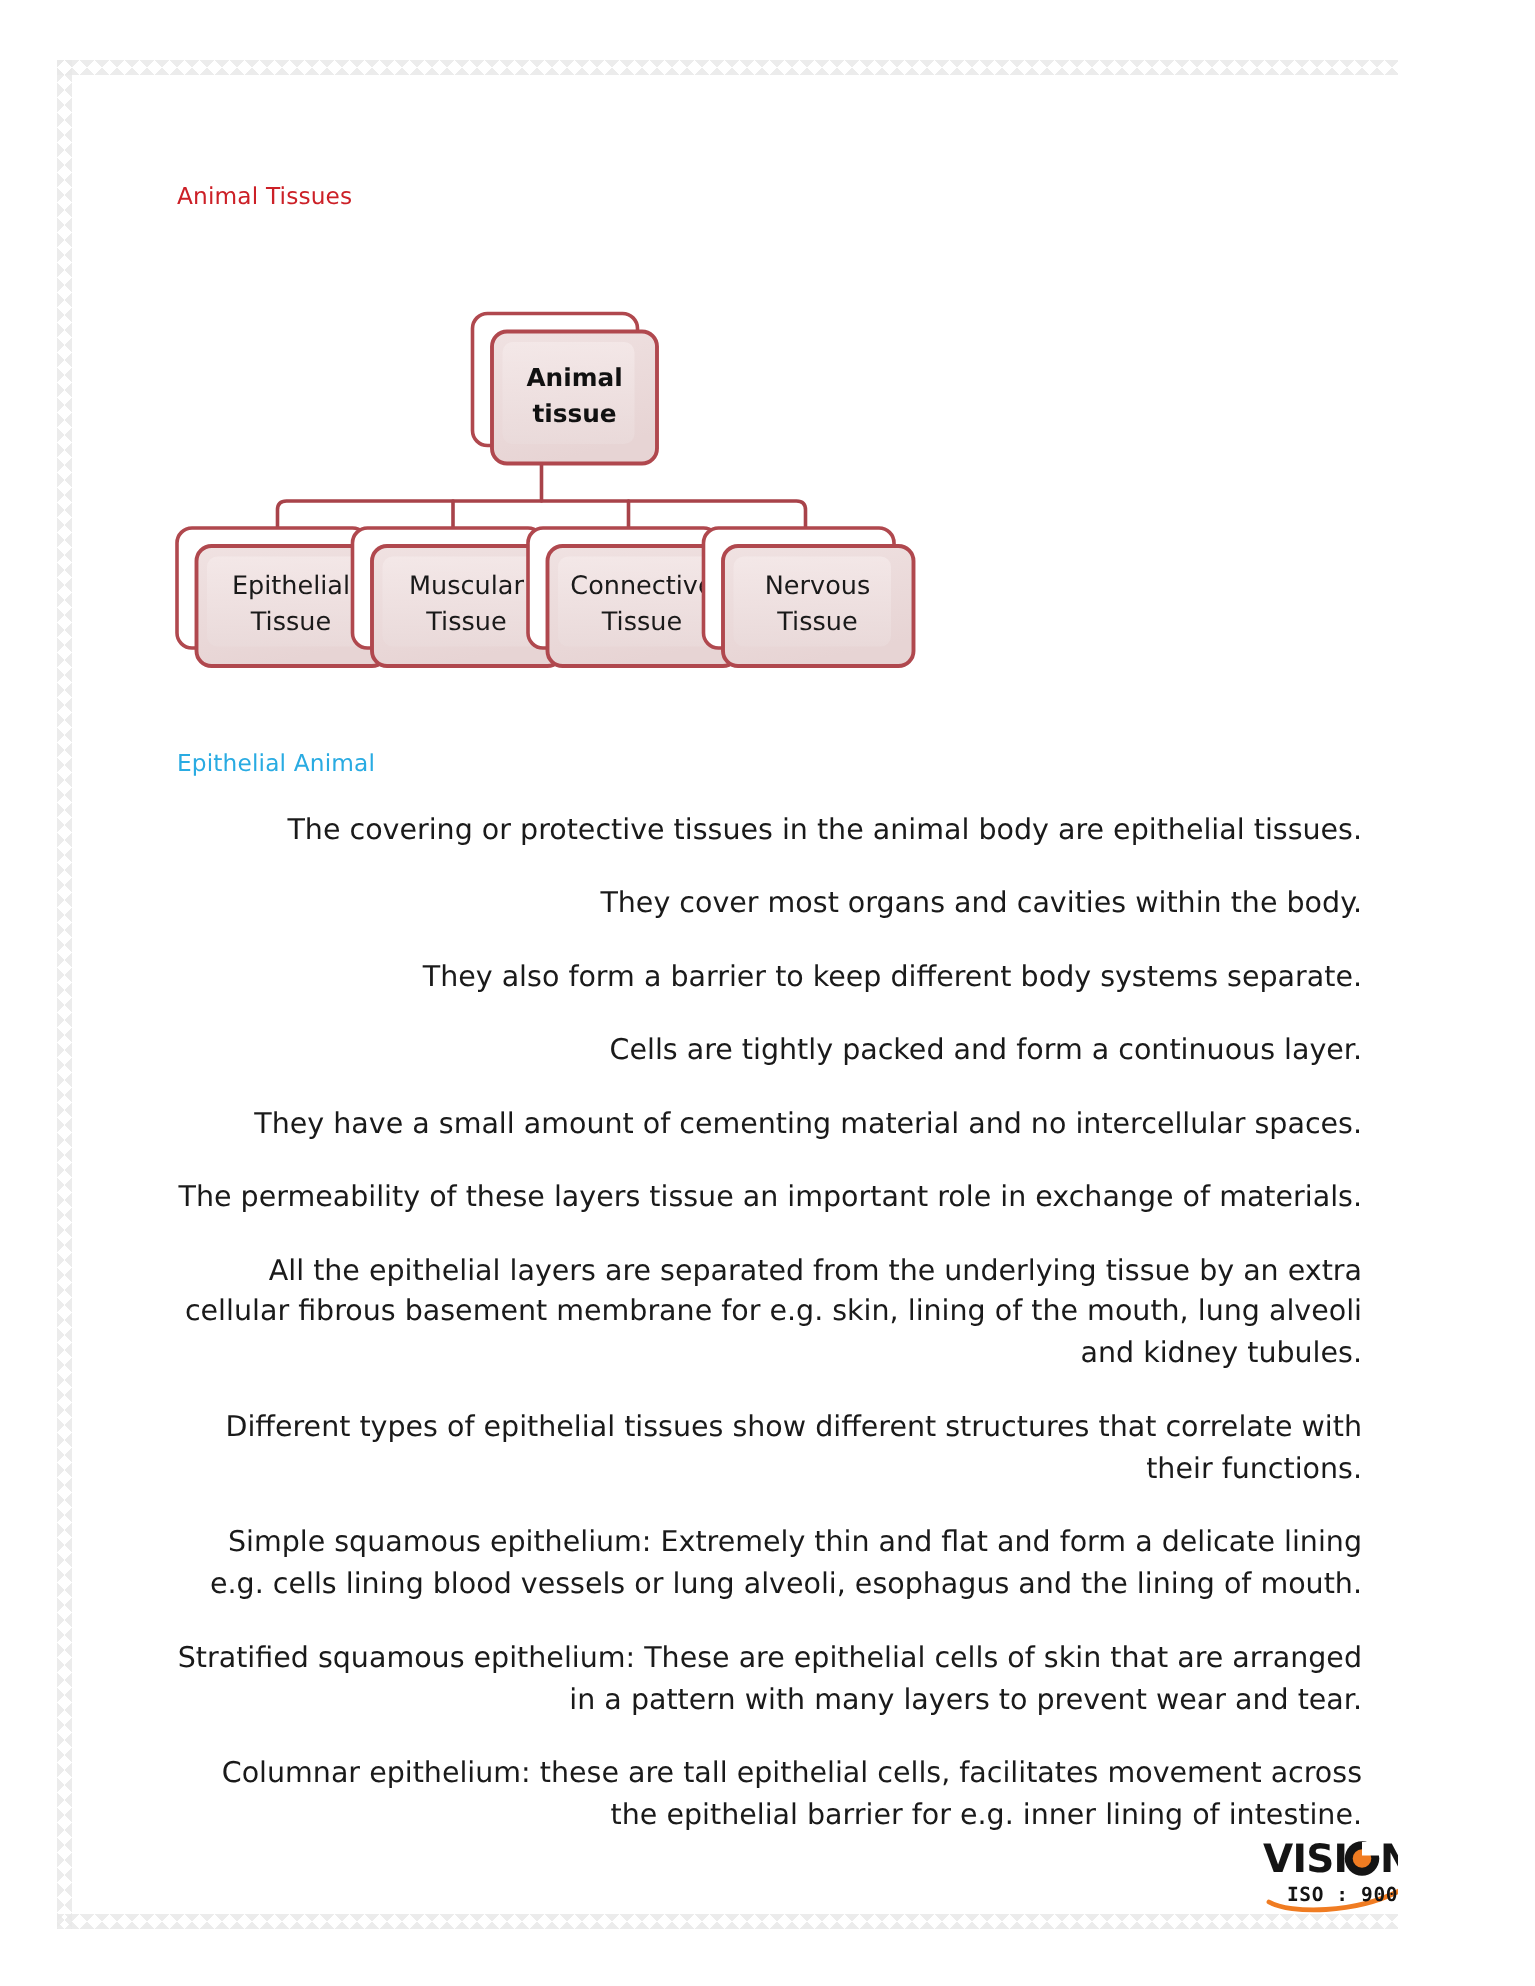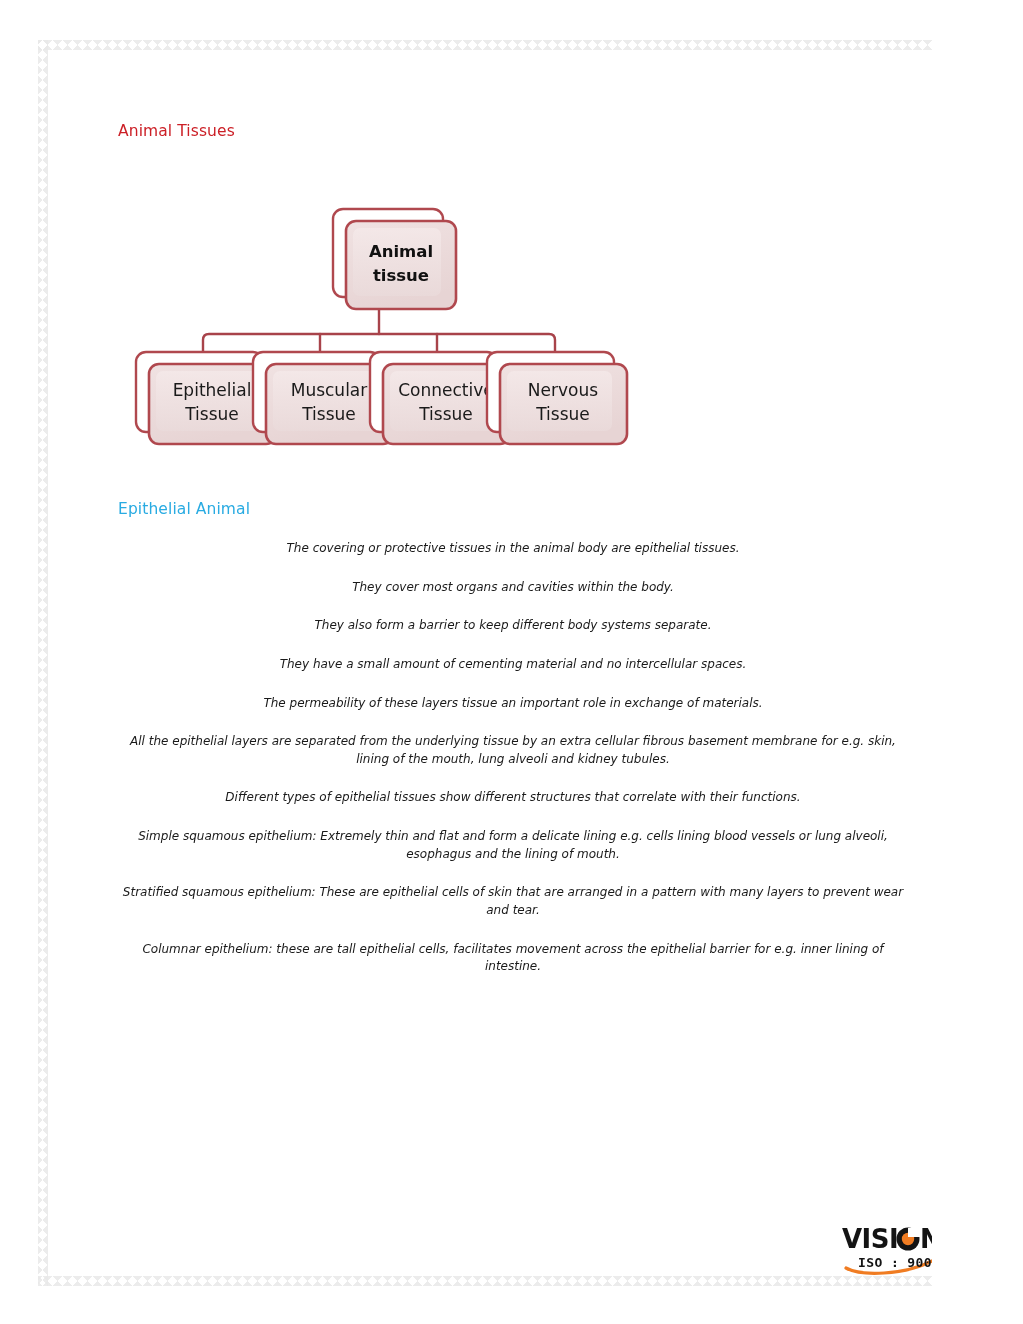--- a/index.html
+++ b/index.html
@@ -88,32 +88,31 @@
   }
 
   .body-copy {
     position: absolute;
     top: 540px;
     left: 0;
     width: 790px;
   }
   .para {
     color: #1a1a1a;
-    font-size: 12px;
+    font-size: 19px;
     line-height: 1.47;
     margin: 0 0 21px 0;
-    text-align: center;
-    font-style: italic;
+    text-align: right;
   }
   .para:last-child { margin-bottom: 16px; }
 
   
   .diagram {
     position: absolute;
-    left: 81px;
+    left: 63px;
     top: 195px;
     width: 700px;
     height: 255px;
   }
   .diagram svg { display: block; }
 
   
   .logo-block {
     position: absolute;
     left: 838px;
@@ -139,20 +138,21 @@
   <div class="content">
 
     <h2 class="h-red">Animal Tissues</h2>
 
     <h3 class="h-blue">Epithelial Animal</h3>
 
     <div class="body-copy">
       <p class="para">The covering or protective tissues in the animal body are epithelial tissues.</p>
       <p class="para">They cover most organs and cavities within the body.</p>
       <p class="para">They also form a barrier to keep different body systems separate.</p>
+      <p class="para">Cells are tightly packed and form a continuous layer.</p>
       <p class="para">They have a small amount of cementing material and no intercellular spaces.</p>
       <p class="para">The permeability of these layers tissue an important role in exchange of materials.</p>
       <p class="para">All the epithelial layers are separated from the underlying tissue by an extra cellular fibrous basement membrane for e.g. skin, lining of the mouth, lung alveoli and kidney tubules.</p>
       <p class="para">Different types of epithelial tissues show different structures that correlate with their functions.</p>
       <p class="para">Simple squamous epithelium: Extremely thin and flat and form a delicate lining e.g. cells lining blood vessels or lung alveoli, esophagus and the lining of mouth.</p>
       <p class="para">Stratified squamous epithelium: These are epithelial cells of skin that are arranged in a pattern with many layers to prevent wear and tear.</p>
       <p class="para">Columnar epithelium: these are tall epithelial cells, facilitates movement across the epithelial barrier for e.g. inner lining of intestine.</p>
     </div>
   </div>
 

